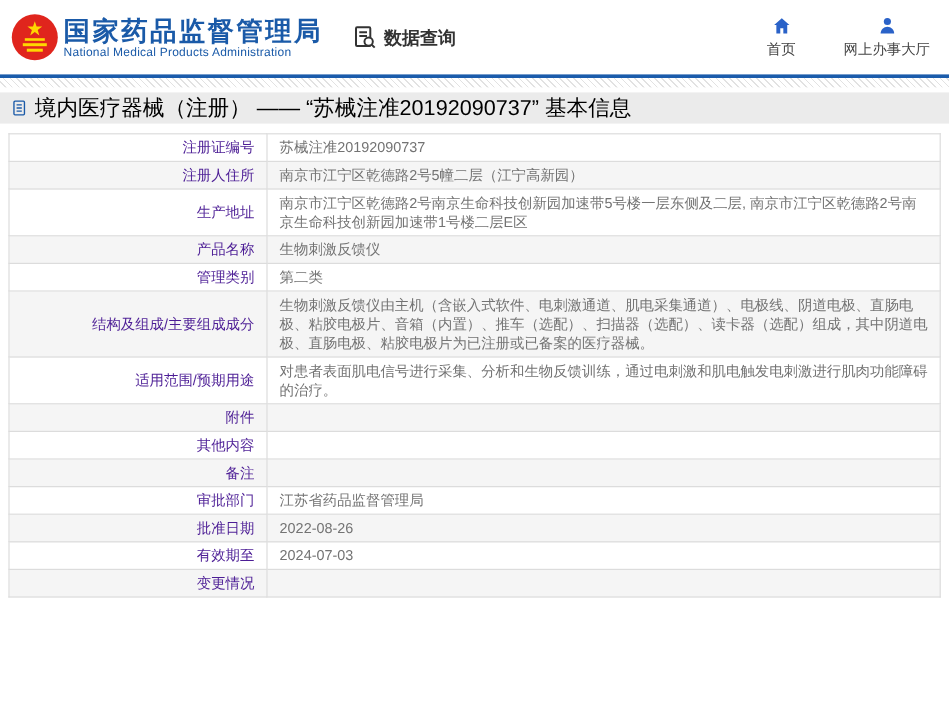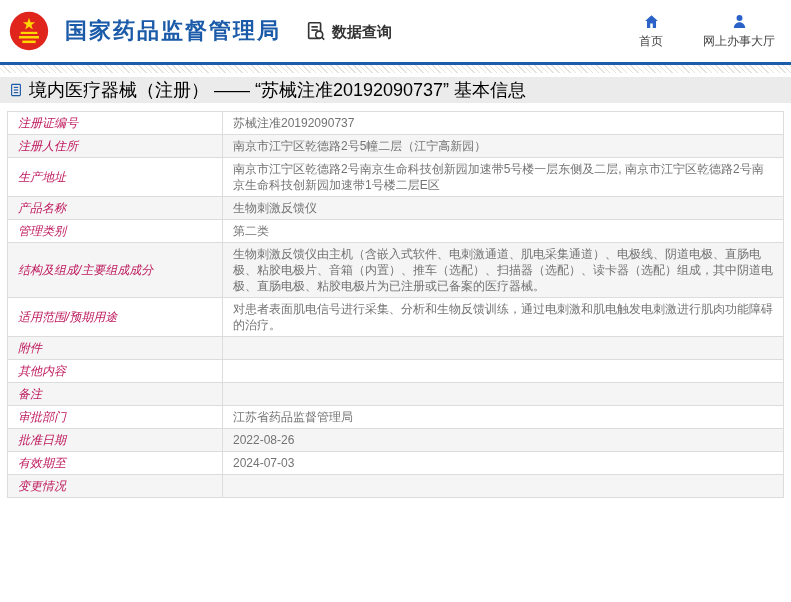--- a/index.html
+++ b/index.html
@@ -1,21 +1,21 @@
 <!DOCTYPE html>
 <html><head>
 <meta charset="utf-8">
 <style>
   * { box-sizing: border-box; margin: 0; padding: 0; }
   html, body { width: 791px; height: 602px; overflow: hidden; background: #fff;
     font-family: "Liberation Sans", "DejaVu Sans", sans-serif; }
 
   
   .header { height: 62px; display: flex; align-items: center; background: #fff; }
-  .logo { display: flex; align-items: center; gap: 16px; padding-left: 9px; cursor: pointer; }
+  .logo { display: flex; align-items: center; gap: 4px; padding-left: 9px; cursor: pointer; }
   .emblem { width: 40px; height: 40px; flex: 0 0 auto; }
   .title-cn { color: #1a5aa8; font-size: 22px; font-weight: bold; letter-spacing: 2px; line-height: 26px; }
   .title-en { color: #1a5aa8; font-size: 10px; letter-spacing: .2px; }
   .dq { display: flex; align-items: flex-end; gap: 5px; margin-left: 24px;
         font-size: 15px; font-weight: bold; color: #333; cursor: pointer; }
   .nav { margin-left: auto; display: flex; gap: 40px; margin-right: 16px; }
   .nav-item { display: flex; flex-direction: column; align-items: center; gap: 3px;
               font-size: 12px; color: #444; cursor: pointer; }
   .nav-item svg { width: 17px; height: 17px; }
 
@@ -28,39 +28,40 @@
   
   .breadcrumb { height: 26px; background: #ebebeb; display: flex; align-items: center;
                 gap: 6px; padding: 0 9px; font-size: 18px; color: #000000; }
   .breadcrumb svg { width: 14px; height: 14px; flex: 0 0 auto; }
 
   
   .info-table { margin: 8px 7px 0 7px; width: 777px; border-collapse: collapse;
                 font-size: 12px; color: #555; table-layout: fixed; }
   .info-table td { border: 1px solid #dcdcdc; padding: 3px 10px; line-height: 16px;
                    vertical-align: middle; word-break: break-all; }
-  .info-table td.label { width: 215px; color: #be185d; font-style: italic; }
+  .info-table td.label { width: 215px; text-align: right; color: #4c1d95; }
   .info-table td.value { color: #737373; }
   .info-table tr:nth-child(even) { background: #f5f5f5; }
   .info-table td.value:empty { height: 22px; }
 </style>
 </head>
 <body>
 
 <div class="header">
   <div class="logo">
     <svg class="emblem" viewBox="0 0 48 48">
       <circle cx="24" cy="24" r="23" fill="#e0251d"></circle>
       <polygon fill="#ffd700" points="24,8 25.8,13.4 31.4,13.4 26.9,16.8 28.6,22.2 24,18.9 19.4,22.2 21.1,16.8 16.6,13.4 22.2,13.4"></polygon>
       <rect x="14" y="25" width="20" height="2.6" fill="#ffd700"></rect>
       <rect x="12" y="30" width="24" height="3" fill="#ffd700"></rect>
       <rect x="16" y="35.5" width="16" height="3" fill="#ffd700"></rect>
     </svg>
     <div>
       <div class="title-cn">国家药品监督管理局</div>
+      <div class="title-en">National Medical Products Administration</div>
     </div>
   </div>
 
   <div class="dq">
     <svg width="22" height="22" viewBox="0 0 24 24" fill="none" stroke="#333" stroke-width="1.8">
       <rect x="4" y="3" width="13" height="17" rx="1"></rect>
       <line x1="7" y1="7.5" x2="14" y2="7.5"></line>
       <line x1="7" y1="11" x2="14" y2="11"></line>
       <circle cx="15.5" cy="16" r="3.8" fill="#fff"></circle>
       <line x1="18.3" y1="18.8" x2="21" y2="21.5"></line>

